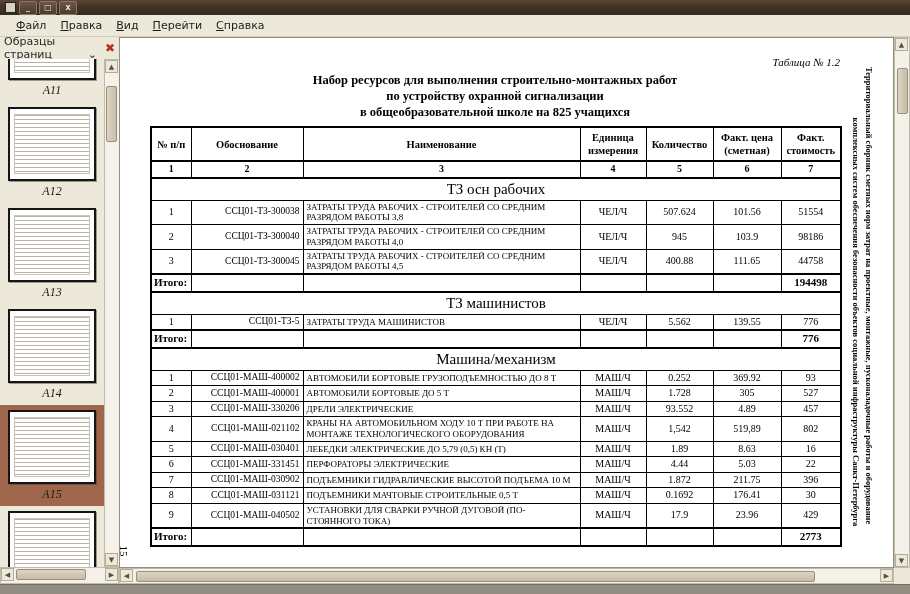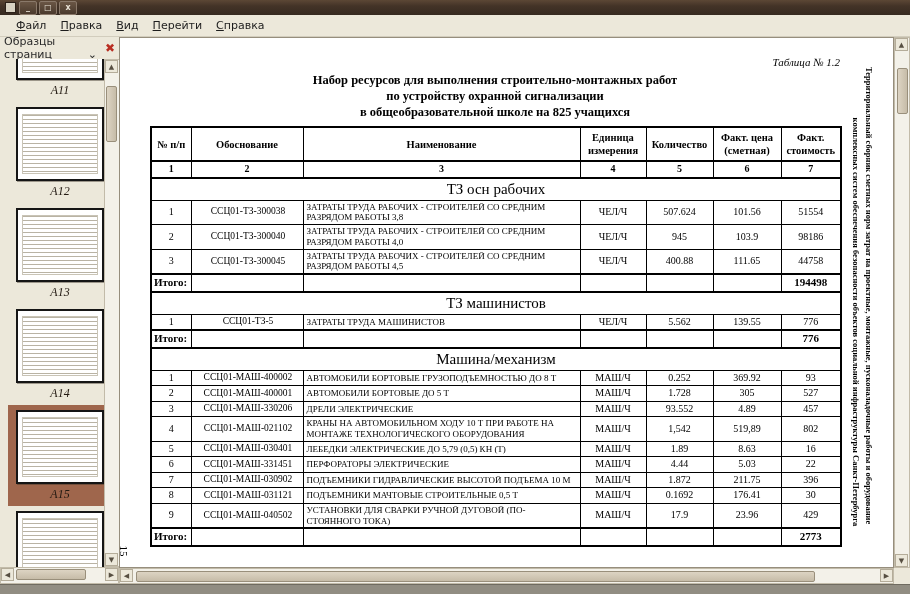--- a/index.html
+++ b/index.html
@@ -24,21 +24,21 @@
   
   .content{flex:1;display:flex;min-height:0;}
   
   .sidebar{width:119px;flex:0 0 119px;display:flex;flex-direction:column;background:#ece8da;}
   .sb-header{height:22px;flex:0 0 22px;display:flex;align-items:center;padding:0 4px;
     font-size:11px;color:#2a2a2a;}
   .sb-header-label{display:flex;align-items:flex-end;gap:18px;}
   .sb-close{margin-left:8px;color:#b92e22;font-size:12px;font-weight:bold;line-height:1;}
   .sb-body{flex:1;display:flex;min-height:0;}
   .thumb-viewport{width:104px;flex:0 0 104px;overflow:hidden;position:relative;}
-  .thumb-list{position:absolute;top:-58px;left:8px;width:104px;display:flex;flex-direction:column;align-items:center;}
+  .thumb-list{position:absolute;top:-58px;left:0;width:104px;display:flex;flex-direction:column;align-items:center;}
   .thumb-item{width:104px;padding:5px 0 4px 0;display:flex;flex-direction:column;align-items:center;}
   .thumb-item.selected{background:#9f664c;}
   .thumb-page{width:84px;height:70px;background:#fff;border:2px solid #151515;
     box-shadow:1px 1px 0 rgba(60,50,40,.45);}
   .thumb-page-inner{margin:5px 4px;height:58px;
     background:repeating-linear-gradient(to bottom,#b9b3a4 0 1px,transparent 1px 4px);
     border:1px solid #c9c4b6;}
   .thumb-label{margin-top:3px;font-family:"Liberation Serif","DejaVu Serif",serif;
     font-style:italic;font-size:12px;color:#231a12;}
   
@@ -61,21 +61,21 @@
   .table-ref{width:690px;margin:18px 0 0 30px;text-align:right;font-style:italic;font-size:11px;}
   .doc-titles{width:690px;margin:4px 0 0 30px;text-align:center;font-weight:bold;font-size:12.5px;line-height:16px;}
   .doc-table{border-collapse:collapse;table-layout:fixed;width:690px;margin:6px 0 0 30px;
     border:2px solid #000;}
   .doc-table td{border:1px solid #000;padding:1px 3px;text-align:center;font-size:10px;
     line-height:1.25;overflow:hidden;vertical-align:middle;}
   tr.hdr td{font-weight:bold;font-size:10.5px;padding:3px 1px;border-bottom-width:2px;}
   tr.colnums td{font-weight:bold;border-bottom-width:2px;}
   tr.sect td{font-weight:normal;font-size:15px;}
   td.c-name{text-align:left;font-size:9px;line-height:1.2;}
-  td.c-code{font-size:9.5px;text-align:center;padding-left:5px;}
+  td.c-code{font-size:9.5px;text-align:right;padding-left:5px;}
   tr.row-total td{border-top-width:2px;border-bottom-width:2px;}
   td.c-tlabel{font-weight:bold;text-align:left;font-size:11px;padding-left:2px;}
   td.c-total{font-weight:bold;font-size:11px;}
   .page-number{position:absolute;left:-2px;bottom:32px;font-size:11px;
     transform:rotate(90deg);}
   .side-text{position:absolute;left:487px;top:253px;width:510px;height:26px;
     transform:rotate(90deg);font-weight:bold;font-size:8.5px;line-height:13px;white-space:nowrap;}
   .side-text .l2{text-align:center;}
   
   .statusbar{height:9px;flex:0 0 9px;background:#918d82;border-top:1px solid #6f6b60;}

